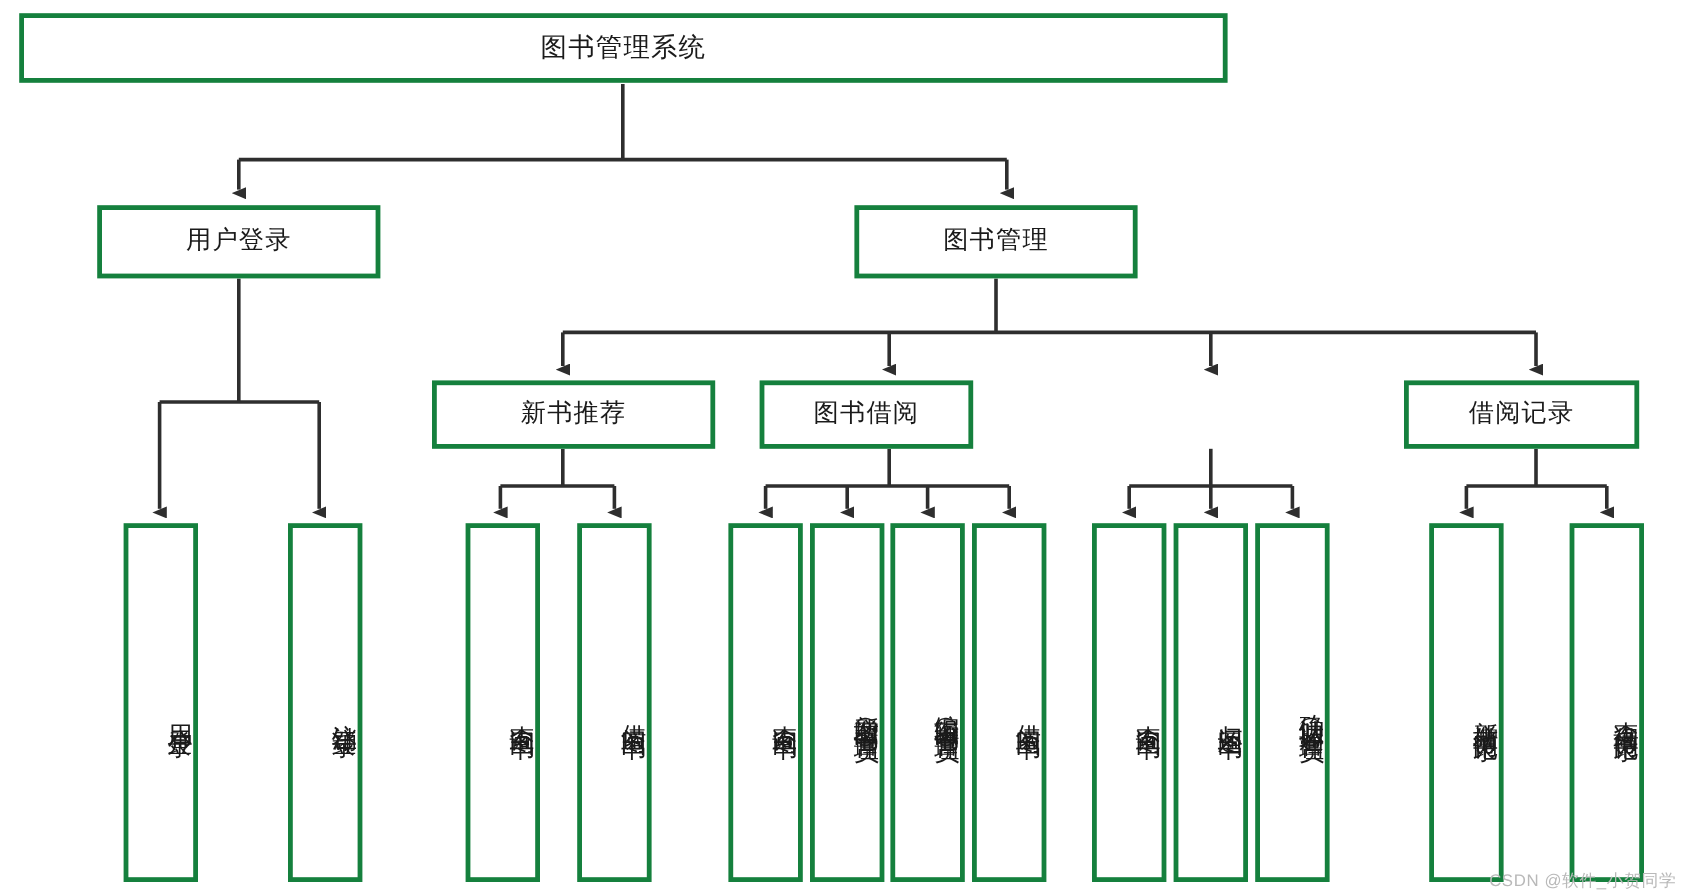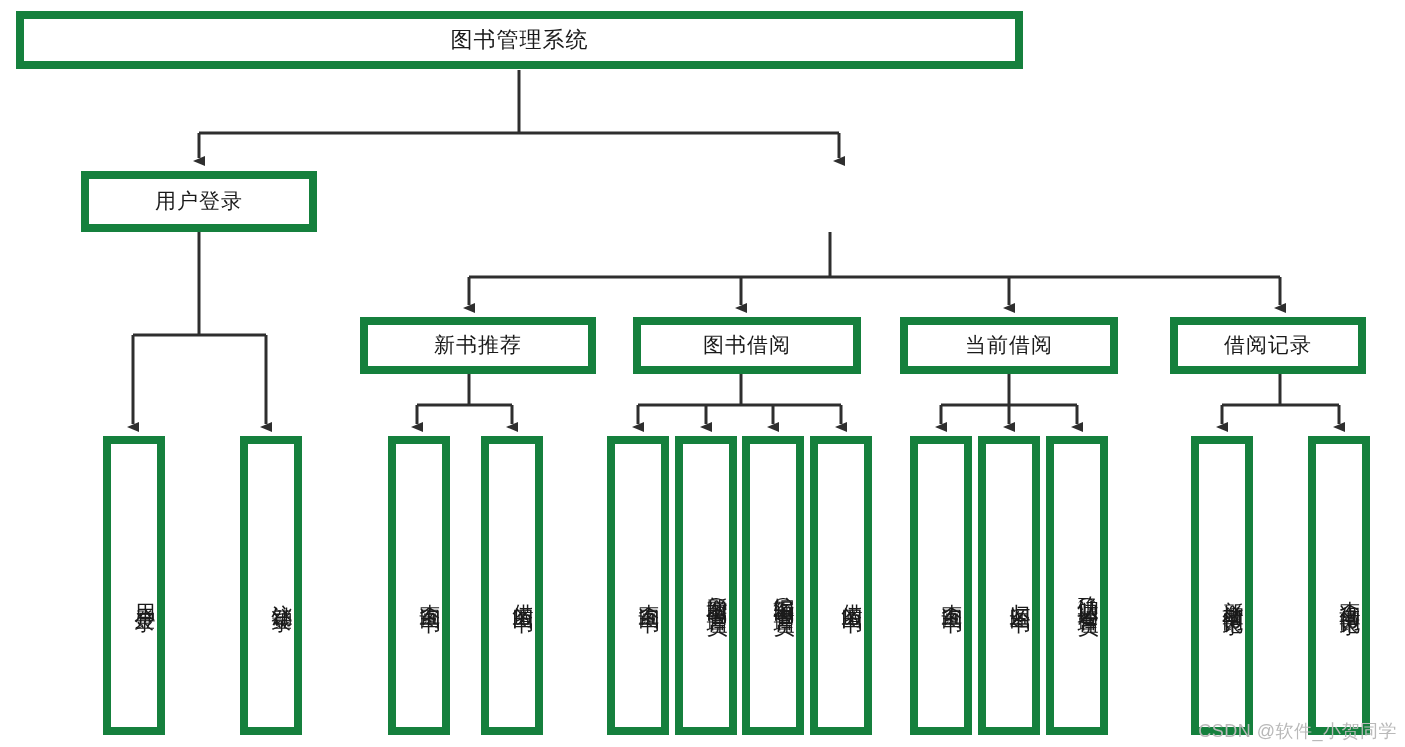--- a/index.html
+++ b/index.html
@@ -23,21 +23,21 @@
     left: 0;
     top: 0;
     width: 1405px;
     height: 747px;
     pointer-events: none;
   }
   .node {
     position: absolute;
     box-sizing: border-box;
     background: #ffffff;
-    border: 8px solid #15803d;
+    border: 4px solid #15803d;
     display: flex;
     align-items: center;
     justify-content: center;
     color: #1a1a1a;
     font-size: 21px;
     letter-spacing: 1px;
     line-height: 1.18;
     text-align: center;
   }
   .node.root {
@@ -54,21 +54,21 @@
     white-space: pre;
   }
   .node.leaf > span {
     writing-mode: vertical-rl;
     text-orientation: upright;
   }
   .watermark {
     position: absolute;
     right: 8px;
     bottom: 4px;
-    font-size: 18px;
+    font-size: 14px;
     color: #b9b9b9;
     letter-spacing: 0.5px;
     white-space: nowrap;
   }
 </style>
 </head>
 <body>
 
 <div id="canvas">
 
@@ -122,29 +122,29 @@
     </g>
   </svg>
 
   <div class="node root" style="left:16px; top:11px; width:1007px; height:58px;">
     <span>图书管理系统</span>
   </div>
 
   <div class="node" style="left:81px; top:171px; width:236px; height:61px;">
     <span>用户登录</span>
   </div>
+  <div class="node" style="left:712px; top:171px; width:236px; height:61px;">
+    <span>图书管理</span>
+  </div>
 
   <div class="node" style="left:360px; top:317px; width:236px; height:57px;">
     <span>新书推荐</span>
   </div>
-  <div class="node" style="left:633px; top:317px; width:228px; height:57px;">
+  <div class="node" style="left:633px; top:317px; width:178px; height:57px;">
     <span>图书借阅</span>
-  </div>
-  <div class="node" style="left:900px; top:317px; width:218px; height:57px;">
-    <span>当前借阅</span>
   </div>
   <div class="node" style="left:1170px; top:317px; width:196px; height:57px;">
     <span>借阅记录</span>
   </div>
 
   <div class="node leaf" style="left:103px; top:436px; width:62px; height:299px;">
     <span>用户登录</span>
   </div>
   <div class="node leaf" style="left:240px; top:436px; width:62px; height:299px;">
     <span>注销登录</span>

